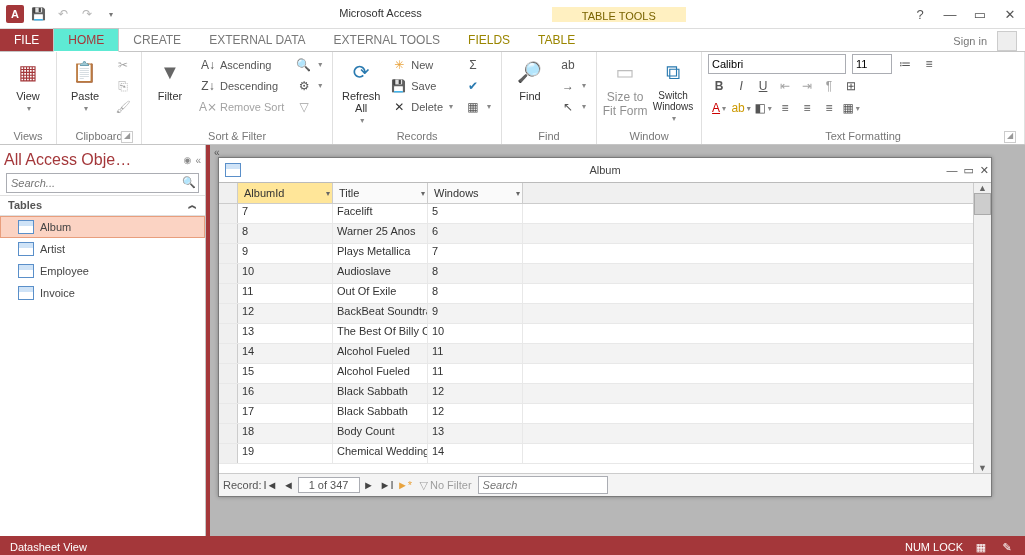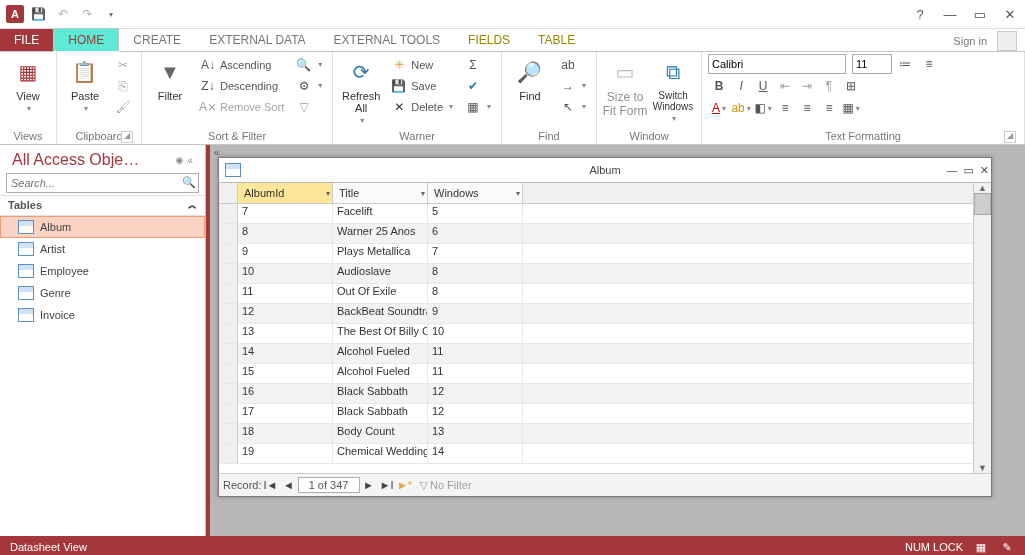--- a/index.html
+++ b/index.html
@@ -27,21 +27,21 @@
 .rbtn-sm .ico{width:16px;height:16px;display:flex;align-items:center;justify-content:center;font-size:12px}
 .rstack{display:flex;flex-direction:column;justify-content:center}
 .dd::after{content:"▾";font-size:8px;margin-left:2px;color:#888}
 .dlaunch{position:absolute;right:2px;bottom:1px;font-size:8px;color:#999;border:1px solid #ccc;width:10px;height:10px;line-height:8px;text-align:center}
 .disabled{opacity:.55}
 .font-box{display:flex;gap:6px}
 .font-box input{border:1px solid #abadb3;height:18px;padding:0 3px;font-size:11px}
 .mini-btn{width:22px;height:20px;display:flex;align-items:center;justify-content:center;font-size:12px;color:#555}
 .body{display:flex;height:calc(555px - 28px - 22px - 92px - 22px);background:#e8e8e8}
 .nav{width:205px;background:#fff;border-right:1px solid #c5c5c5;display:flex;flex-direction:column}
-.nav-head{padding:6px 12px 2px;display:flex;align-items:center;justify-content:flex-end}
+.nav-head{padding:6px 4px 2px;display:flex;align-items:center;justify-content:flex-end}
 .nav-head h2{margin:0;font-size:16px;font-weight:normal;color:#a4373a;white-space:nowrap;overflow:hidden;text-overflow:ellipsis;flex:1}
 .nav-search{position:relative;margin:2px 6px}
 .nav-search input{width:100%;box-sizing:border-box;border:1px solid #abadb3;height:20px;padding:1px 18px 1px 4px;font-style:italic;color:#888;font-size:11px}
 .nav-search .sico{position:absolute;right:3px;top:3px;color:#888}
 .nav-section{padding:3px 8px;font-weight:bold;color:#555;border-top:1px solid #e0e0e0;border-bottom:1px solid #e0e0e0;display:flex;justify-content:space-between}
 .nav-item{padding:4px 8px 4px 18px;display:flex;align-items:center;gap:6px;color:#444}
 .nav-item.sel{background:#fbd3c3;border:1px solid #e89e7d;padding:3px 7px 3px 17px}
 .tbl-ico{width:14px;height:12px;border:1px solid #5a8fc9;background:linear-gradient(to bottom,#cfe3f7 40%,#fff 40%);display:inline-block}
 .doc-area{flex:1;background:#b7b7b7;position:relative;padding:12px}
 .doc-area::before{content:"";position:absolute;left:0;top:0;bottom:0;width:4px;background:#a4373a}
@@ -84,20 +84,24 @@
 <div class="titlebar">
   <div class="qat">
     <div class="qat-btn">
         <div class="access-icon">A</div>
       </div>
     <div class="qat-btn">💾</div>
     <div class="qat-btn disabled">↶</div>
     <div class="qat-btn disabled">↷</div>
     <div class="qat-btn" style="font-size:8px">▾</div>
   </div>
+  <div class="title-group">
+    <div>Microsoft Access</div>
+    <div class="table-tools">TABLE TOOLS</div>
+  </div>
   <div class="title-right">
     <div class="tb-btn">?</div>
     <div class="tb-btn">—</div>
     <div class="tb-btn">▭</div>
     <div class="tb-btn">✕</div>
   </div>
 </div>
 
 <div class="tabs">
   <div class="tab file">FILE</div>
@@ -203,21 +207,21 @@
             <span class="ico">Σ</span>
           </div>
         <div class="rbtn-sm">
             <span class="ico" style="color:#2a7ab0">✔</span>
           </div>
         <div class="rbtn-sm dd">
             <span class="ico">▦</span>
           </div>
       </div>
     </div>
-    <div class="rgroup-label">Warner</div>
+    <div class="rgroup-label">Records</div>
   </div>
   <div class="rgroup">
     <div class="rgroup-body">
       <div class="rbtn-lg">
         <div class="ico" style="color:#7a5c2e">🔎</div>
         <span>Find</span>
       </div>
       <div class="rstack">
         <div class="rbtn-sm">
             <span class="ico">ab</span>
@@ -308,24 +312,20 @@
           <span class="tbl-ico"></span>
           <span>Album</span>
         </div>
         <div class="nav-item">
           <span class="tbl-ico"></span>
           <span>Artist</span>
         </div>
         <div class="nav-item">
           <span class="tbl-ico"></span>
           <span>Employee</span>
-        </div>
-        <div class="nav-item">
-          <span class="tbl-ico"></span>
-          <span>Genre</span>
         </div>
         <div class="nav-item">
           <span class="tbl-ico"></span>
           <span>Invoice</span>
         </div>
       </div>
   </div>
 
   <div class="doc-area">
     <span class="splitter-top">«</span>
@@ -449,20 +449,21 @@
         <span class="nbtn">I◄</span>
         <span class="nbtn">◄</span>
         <span class="rc">1 of 347</span>
         <span class="nbtn">►</span>
         <span class="nbtn">►I</span>
         <span class="nbtn" style="color:#e8a33d">►*</span>
         <span class="disabled" style="margin:0 6px;display:flex;align-items:center;gap:2px">
             <span>▽</span>
             <span>No Filter</span>
           </span>
+        <input placeholder="Search" style="">
       </div>
     </div>
   </div>
 </div>
 
 <div class="statusbar">
   <span>Datasheet View</span>
   <div class="status-right">
     <span>NUM LOCK</span>
     <span class="sb-ico">▦</span>

